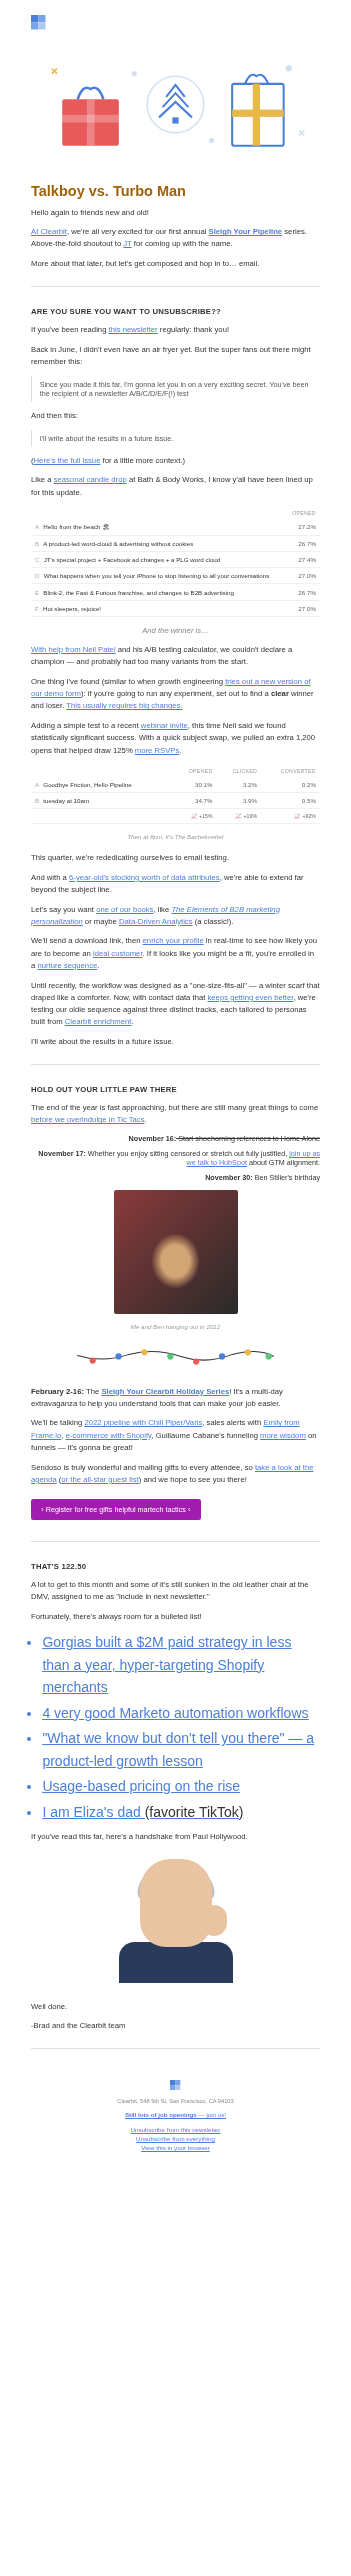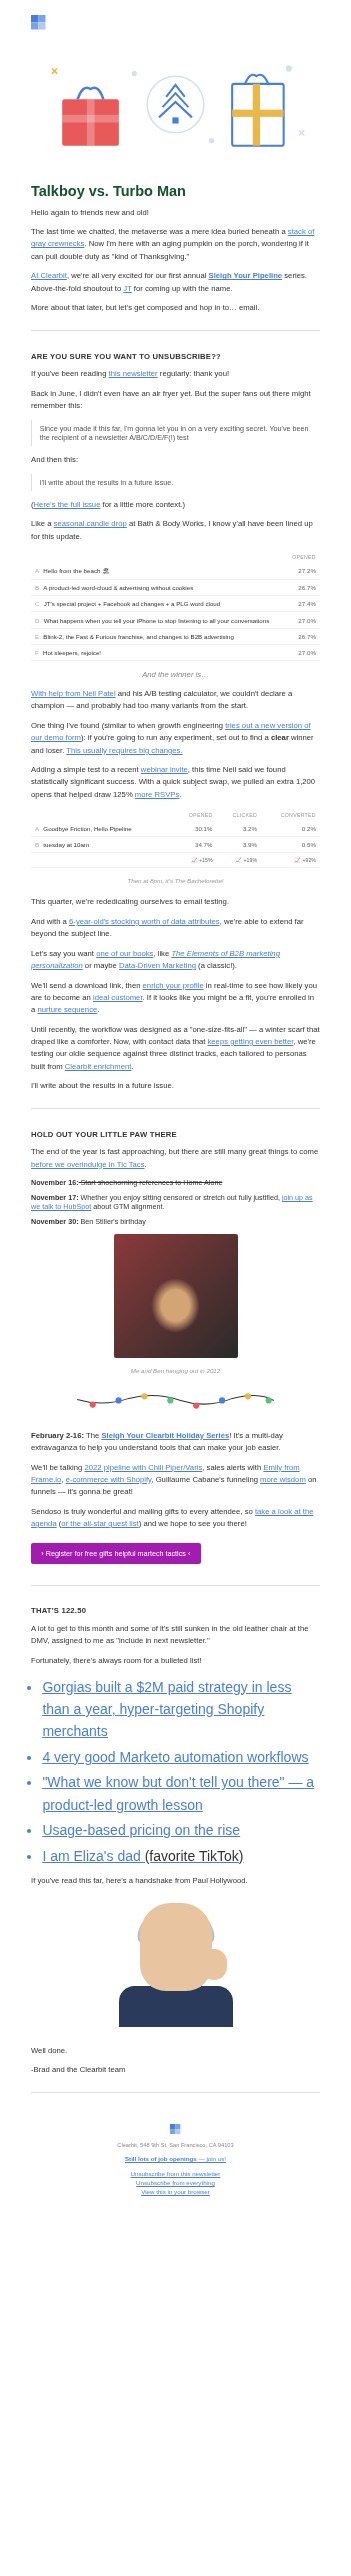--- a/index.html
+++ b/index.html
@@ -1,19 +1,19 @@
 <!DOCTYPE html>
 <html style="font-size:8.3px"><head>
 <meta charset="utf-8">
 <style>
 body { margin:0; font-family:-apple-system,BlinkMacSystemFont,'Segoe UI',Helvetica,Arial,sans-serif; background:#fff; color:#333; width:351px; }
 .container { max-width:289px; margin:0 auto; padding:10.3px; }
 .hero { text-align:center; padding:15.5px 0; }
 .hero svg { max-width:100%; }
-h1 { font-size:14.5px; color:#14532d; margin:10.3px 0 5.2px; }
+h1 { font-size:14.5px; color:#a16207; margin:10.3px 0 5.2px; }
 h2 { font-size:7.7px; font-weight:700; margin:20.7px 0 7.7px; letter-spacing:0.2px; }
 p { font-size:7.7px; line-height:1.6; margin:7.2px 0; }
 a { color:#4a7fd9; text-decoration:underline; }
 hr { border:none; border-top:0.5px solid #e0e0e0; margin:15.5px 0; }
 .quote-block { border-left:1.5px solid #ddd; padding:4.1px 7.7px; margin:7.7px 0; font-size:7.2px; color:#555; }
 table { width:100%; border-collapse:collapse; font-size:6.2px; margin:7.7px 0; }
 th { text-align:right; font-size:5.2px; color:#999; font-weight:400; text-transform:uppercase; padding:3.1px 4.1px; letter-spacing:0.3px; }
 th:first-child { text-align:left; }
 td { padding:4.1px; border-bottom:0.5px solid #f0f0f0; }
 td:first-child { text-align:left; }
@@ -27,21 +27,21 @@
 .lights { text-align:center; margin:13px 0; }
 .photo-box { width:124px; height:124px; margin:7.7px auto; background:linear-gradient(135deg,#8b3a3a,#2a2a2a); border-radius:2.1px; position:relative; overflow:hidden; }
 .photo-box::after { content:''; position:absolute; bottom:20%; left:30%; width:40%; height:45%; background:radial-gradient(ellipse,#d4a574 40%,transparent 70%); border-radius:50% 50% 45% 45%; }
 .paul { width:134px; height:134px; margin:7.7px auto; position:relative; }
 .paul .face { width:72px; height:88px; background:#e8c4a0; border-radius:31px 31px 26px 26px; margin:15.5px auto 0; position:relative; }
 .paul .hair { position:absolute; top:10.3px; left:50%; transform:translateX(-50%); width:77px; height:31px; background:#c0c0c0; border-radius:36px 36px 10.3px 10.3px; }
 .paul .body { width:114px; height:41px; background:#2a3a5a; border-radius:15.5px 15.5px 0 0; margin:-5.2px auto 0; }
 .paul .hand { position:absolute; right:15.5px; top:46px; width:26px; height:31px; background:#e8c4a0; border-radius:13px; }
 .footer { text-align:center; font-size:5.7px; color:#888; padding:15.5px 0; }
 .footer a { color:#4a7fd9; display:block; margin:2.1px 0; font-size:6.2px; }
-.event-row { margin:6.2px 0; font-size:7.2px; }
+.event-row { margin:6.2px 0; font-size:7.2px;text-align:right; }
 .event-date { font-weight:700; }
 </style>
 </head>
 <body>
 
 <div class="container">
 
 <div style="padding:5.2px 0;">
 <svg width="14.5" height="14.5" viewBox="0 0 28 28">
         <rect x="0" y="0" width="14" height="14" fill="#4a7fd9"></rect>
@@ -69,21 +69,20 @@
 <circle cx="180" cy="40" r="5" fill="#d0e0f5"></circle>
         <circle cx="330" cy="170" r="5" fill="#d0e0f5"></circle>
         <circle cx="480" cy="30" r="6" fill="#d0e0f5"></circle>
 <path d="M20 30 L30 40 M30 30 L20 40" stroke="#e8b84a" stroke-width="3"></path>
 <path d="M500 150 L510 160 M510 150 L500 160" stroke="#d0e0f5" stroke-width="3"></path>
 </svg>
 </div>
 
 <h1>Talkboy vs. Turbo Man</h1>
 <p>Hello again to friends new and old!</p>
-<p><span>The last time we chatted, the metaverse was a mere idea buried beneath a </span><a href="#">stack of gray crewnecks</a><span>. Now I'm here with an aging pumpkin on the porch, wondering if it can pull double duty as "kind of Thanksgiving."</span></p>
 <p><a href="#">At Clearbit</a><span>, we're all very excited for our first annual </span><a href="#" style="font-weight:700;">Sleigh Your Pipeline</a><span> series. Above-the-fold shoutout to </span><a href="#">JT</a><span> for coming up with the name.</span></p>
 <p>More about that later, but let's get composed and hop in to… email.</p>
 
 <hr>
 
 <h2>ARE YOU SURE YOU WANT TO UNSUBSCRIBE??</h2>
 <p><span>If you've been reading </span><a href="#">this newsletter</a><span> regularly: thank you!</span></p>
 <p>Back in June, I didn't even have an air fryer yet. But the super fans out there might remember this:</p>
 <div class="quote-block">Since you made it this far, I'm gonna let you in on a very exciting secret. You've been the recipient of a newsletter A/B/C/D/E/F(!) test</div>
 <p>And then this:</p>
@@ -160,21 +159,21 @@
           <td>📈 +15%</td>
           <td>📈 +19%</td>
           <td>📈 +92%</td>
         </tr>
 </tbody>
     </table>
 <p class="caption">Then at 8pm, it's The Bachelorette!</p>
 
 <p>This quarter, we're rededicating ourselves to email testing.</p>
 <p><span>And with a </span><a href="#">6-year-old's stocking worth of data attributes</a><span>, we're able to extend far beyond the subject line.</span></p>
-<p><span>Let's say you want </span><a href="#">one of our books</a><span>, like </span><a href="#" style="font-style:italic;">The Elements of B2B marketing personalization</a><span> or maybe </span><a href="#">Data-Driven Marketing</a><span> (a classic!).</span></p>
+<p><span>Let's say you want </span><a href="#">one of our books</a><span>, like </span><a href="#" style="font-style:italic;">The Elements of B2B marketing personalization</a><span> or maybe </span><a href="#">Data-Driven Analytics</a><span> (a classic!).</span></p>
 <p><span>We'll send a download link, then </span><a href="#">enrich your profile</a><span> in real-time to see how likely you are to become an </span><a href="#">ideal customer</a><span>. If it looks like you might be a fit, you're enrolled in a </span><a href="#">nurture sequence</a><span>.</span></p>
 <p><span>Until recently, the workflow was designed as a "one-size-fits-all" — a winter scarf that draped like a comforter. Now, with contact data that </span><a href="#">keeps getting even better</a><span>, we're testing our oldie sequence against three distinct tracks, each tailored to personas built from </span><a href="#">Clearbit enrichment</a><span>.</span></p>
 <p>I'll write about the results in a future issue.</p>
 
 <hr>
 
 <h2>HOLD OUT YOUR LITTLE PAW THERE</h2>
 <p><span>The end of the year is fast approaching, but there are still many great things to come </span><a href="#">before we overindulge in Tic Tacs</a><span>.</span></p>
 
 <div class="event-row"><span class="event-date">November 16:</span><span style="text-decoration:line-through;"> Start shoehorning references to Home Alone</span></div>

